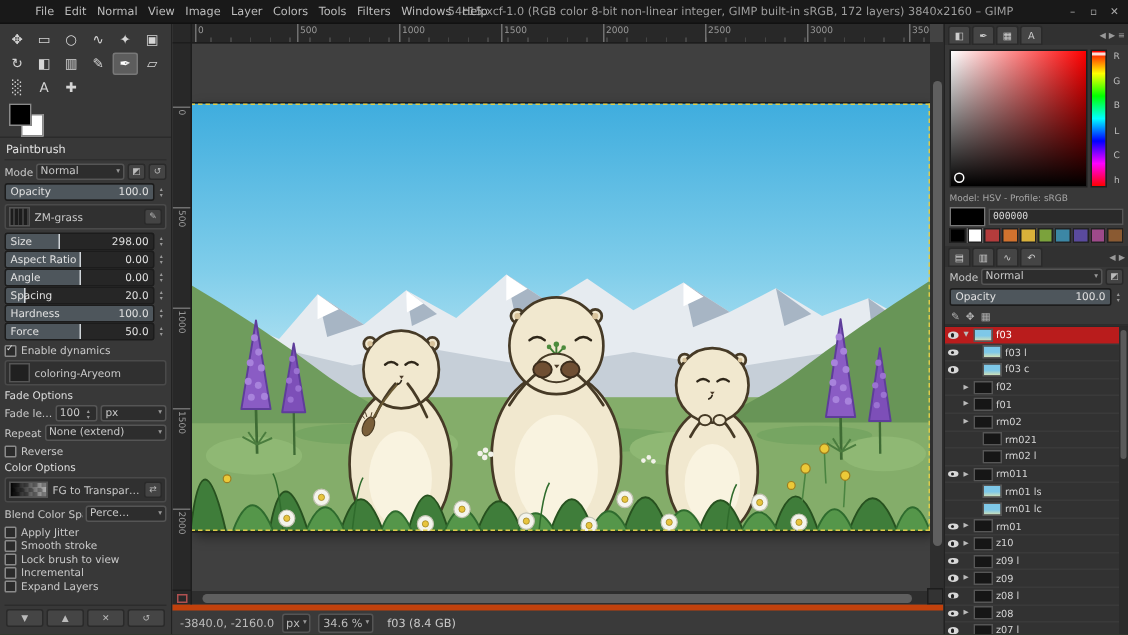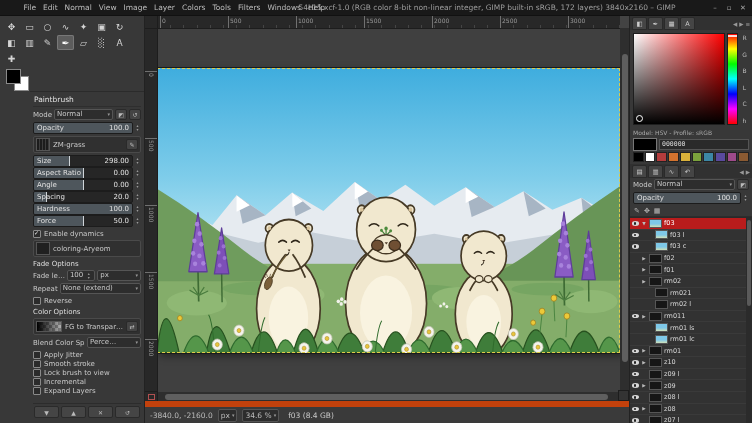--- a/index.html
+++ b/index.html
@@ -19,21 +19,21 @@
   
   .left-dock{flex:0 0 97px;background:#383838;border-right:1px solid #222;display:flex;flex-direction:column;min-height:0;}
   .toolbox{display:flex;flex-wrap:wrap;gap:1px;padding:3px 3px 1px 3px;}
   .tool{width:17px;height:15px;display:flex;align-items:center;justify-content:center;font-size:9px;color:#d5d5d5;border-radius:2px;}
   .tool.active{background:#5d5d5d;box-shadow:0 0 0 1px #787878 inset;color:#fff;}
   .fgbg-row{height:24px;display:flex;align-items:center;padding-left:6px;}
   .fgbg{position:relative;width:24px;height:21px;}
   .bgc{position:absolute;left:8px;top:7px;width:13px;height:13px;background:#fff;border:1px solid #8a8a8a;}
   .fgc{position:absolute;left:0;top:0;width:13px;height:13px;background:#000;border:1px solid #8a8a8a;}
 
-  .topts{flex:1;display:flex;flex-direction:column;gap:2px;padding:2px 3px;font-size:7px;color:#c9c9c9;min-height:0;overflow:hidden;border-top:1px solid #2b2b2b;margin-left:30px;}
+  .topts{flex:1;display:flex;flex-direction:column;gap:2px;padding:2px 3px;font-size:7px;color:#c9c9c9;min-height:0;overflow:hidden;border-top:1px solid #2b2b2b;}
   .topts-title{font-size:7.5px;color:#e2e2e2;padding:1px 0 2px 1px;border-bottom:1px solid #2e2e2e;}
   .opt-row{display:flex;align-items:center;gap:2px;flex:0 0 auto;min-height:9px;}
   .olabel{white-space:nowrap;overflow:hidden;max-width:52px;flex:0 0 auto;}
   .dropdown{flex:1;min-width:0;background:#2d2d2d;border:1px solid #555;border-radius:2px;height:9px;line-height:9px;padding:0 2px;display:flex;justify-content:space-between;align-items:center;white-space:nowrap;overflow:hidden;}
   .dropdown .caret{font-size:5px;color:#999;margin-left:2px;}
   .mini-btn{width:10px;height:9px;background:#444;border:1px solid #2a2a2a;border-radius:2px;display:flex;align-items:center;justify-content:center;font-size:6px;color:#bbb;flex:0 0 auto;}
 
   .slider-row{display:flex;align-items:center;gap:1px;flex:0 0 aupx;min-height:10px;}
   .slider{position:relative;flex:1;height:10px;background:#262626;border:1px solid #1c1c1c;border-radius:2px;overflow:hidden;}
   .slider .fill{position:absolute;left:0;top:0;bottom:0;background:#4e565c;border-right:1px solid #cfd4d8;}
@@ -71,21 +71,21 @@
   .canvas::after{content:"";position:absolute;inset:0;border:1px dashed #ddcb49;pointer-events:none;}
   .canvas svg{display:block;width:100%;height:100%;}
   .qmask{position:absolute;left:0;bottom:0;width:12px;height:9px;background:#282828;border-top:1px solid #1d1d1d;border-right:1px solid #1d1d1d;z-index:3;}
   .qmask::after{content:"";position:absolute;left:3px;top:2px;width:5px;height:4px;border:1px solid #b05050;}
   .h-scroll{position:absolute;left:12px;right:9px;bottom:0;height:9px;background:#2e2e2e;z-index:2;}
   .hthumb{position:absolute;left:8px;right:12px;top:1.5px;bottom:1.5px;background:#5f5f5f;border-radius:3px;}
   .v-scroll{position:absolute;right:0;top:12px;bottom:9px;width:9px;background:#2e2e2e;z-index:2;}
   .vthumb{position:absolute;top:26px;bottom:30px;left:1.5px;right:1.5px;background:#5f5f5f;border-radius:3px;}
   .nav-btn{position:absolute;right:0;bottom:0;width:9px;height:9px;background:#333;border:1px solid #1d1d1d;z-index:3;}
 
-  .statusbar{flex:0 0 16px;background:#3a3a3a;border-top:6px solid #c2410c;display:flex;align-items:center;gap:5px;padding:0 5px;font-size:7.5px;color:#bbb;}
+  .statusbar{flex:0 0 16px;background:#3a3a3a;border-top:4px solid #c2410c;display:flex;align-items:center;gap:5px;padding:0 5px;font-size:7.5px;color:#bbb;}
   .statusbar .dropdown{flex:0 0 auto;height:11px;line-height:11px;}
   .statusbar .msg{margin-left:4px;color:#c9c9c9;white-space:nowrap;overflow:hidden;}
 
   
   .right-dock{flex:0 0 120px;background:#383838;border-left:1px solid #222;display:flex;flex-direction:column;min-height:0;font-size:7px;color:#c9c9c9;}
   .dock-tabs-row{flex:0 0 13px;display:flex;align-items:center;gap:1px;padding:1px 2px 0 2px;background:#313131;}
   .dock-tabs{display:flex;gap:1px;}
   .tab-icon{width:13px;height:11px;background:#454545;border:1px solid #2a2a2a;border-radius:2px 2px 0 0;display:flex;align-items:center;justify-content:center;font-size:6.5px;color:#ccc;}
   .tab-arrows{margin-left:auto;display:flex;gap:2px;}
   .arrow{font-size:5.5px;color:#999;}

